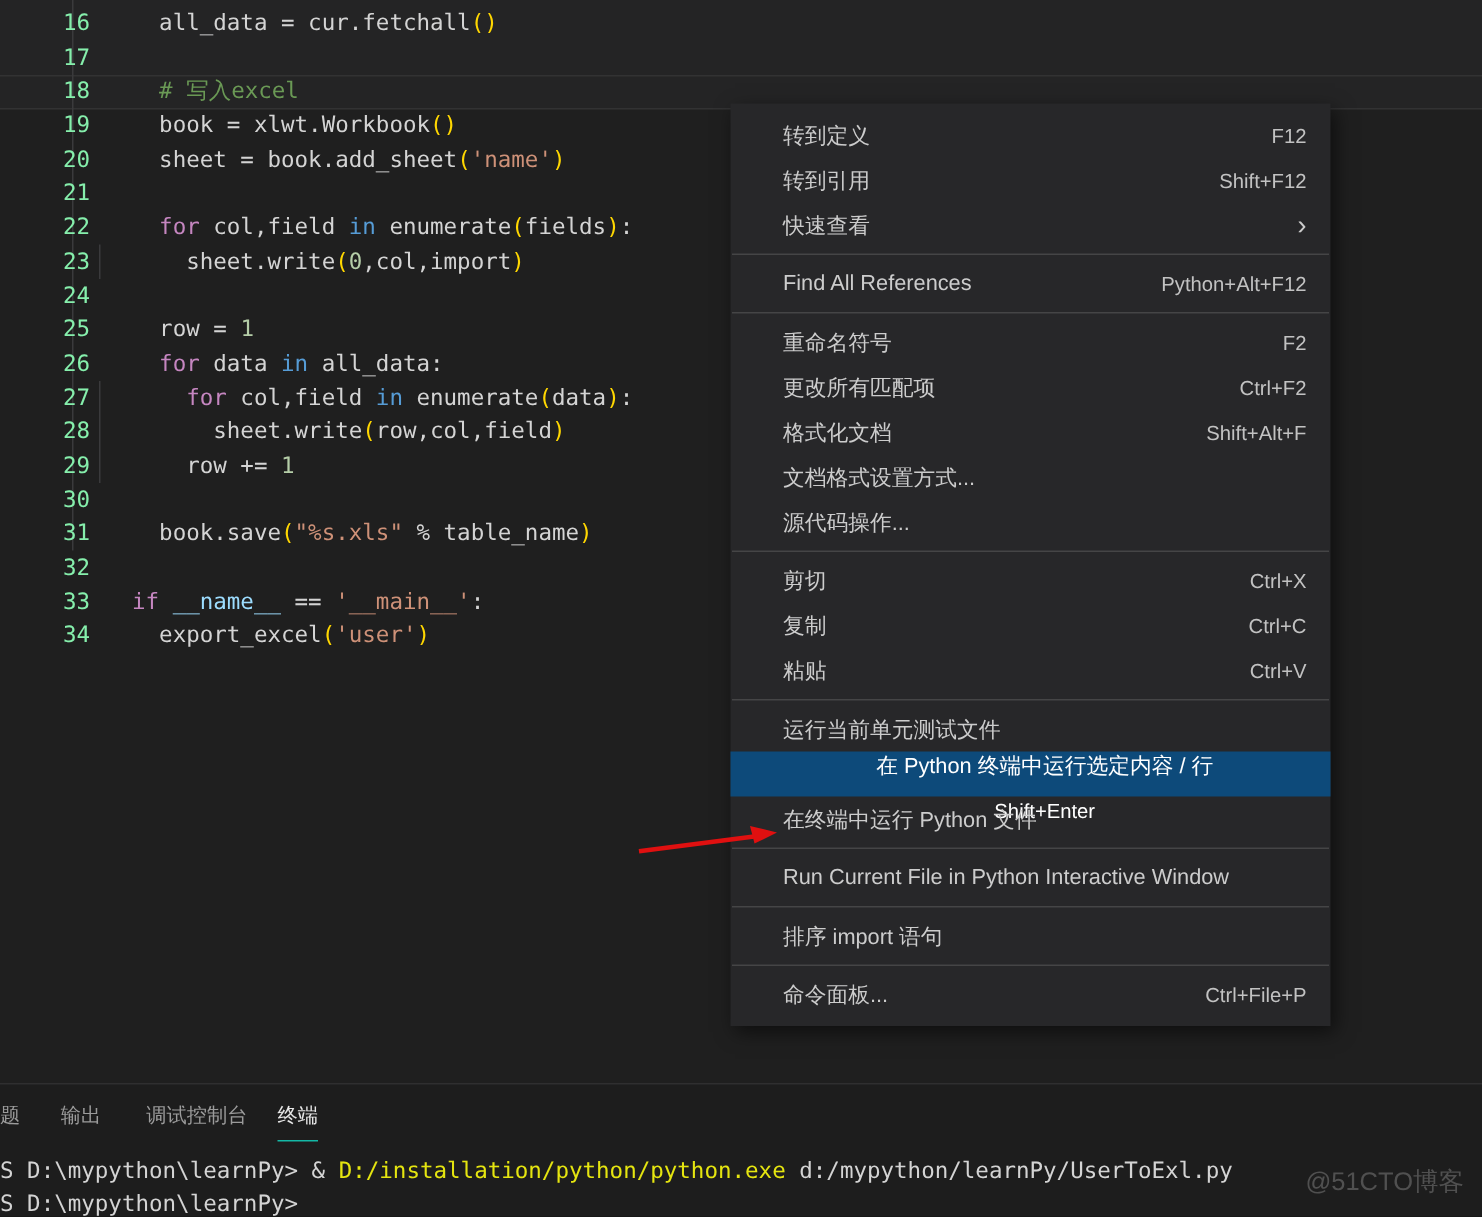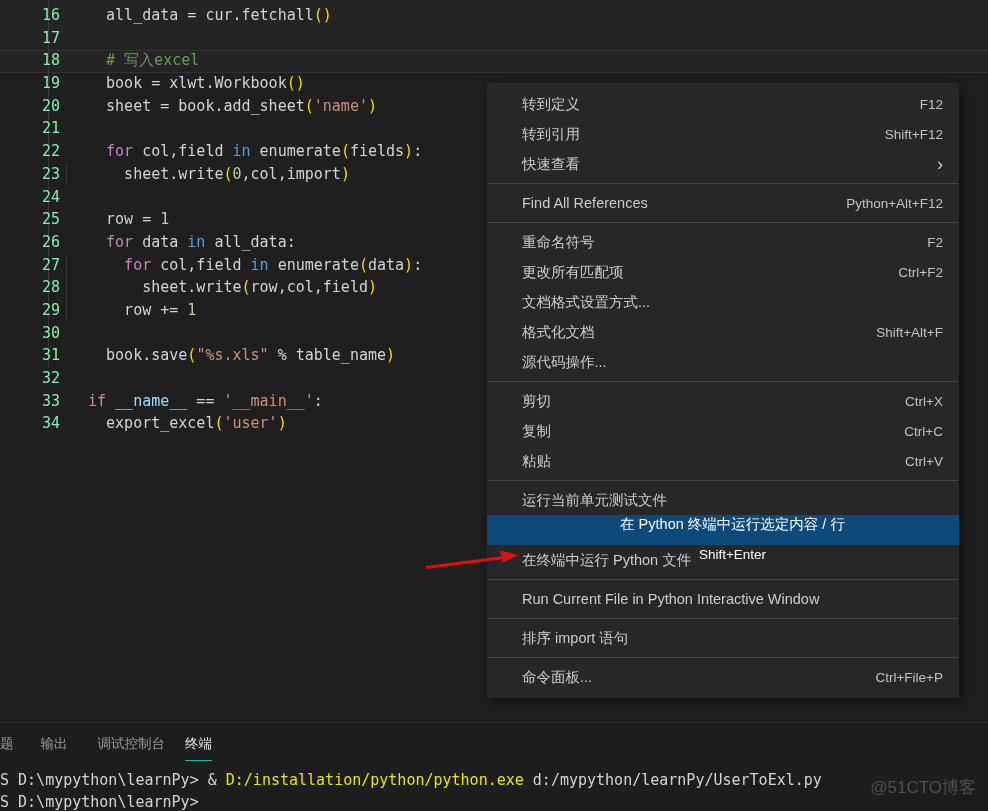--- a/index.html
+++ b/index.html
@@ -18,21 +18,21 @@
     font-family:"DejaVu Sans Mono","Liberation Mono",monospace; font-size:15px;
   }
   .crow { display:flex; height:22.7px; line-height:22.7px; white-space:pre; }
   .gut { width:20px; flex:none; text-align:right; color:#86efac;margin-left:40px; }
   .ct  { margin-left:28px; }
   .d { color:#d4d4d4; } .k { color:#c586c0; } .i { color:#569cd6; }
   .c { color:#6a9955; } .s { color:#ce9178; } .n { color:#b5cea8; }
   .b { color:#ffd700; } .v { color:#9cdcfe; }
   
   .menu {
-    position:absolute; left:487px; top:83px; width:472px;
+    position:absolute; left:487px; top:69px; width:400px;
     background:#272729; padding:6px 0; box-sizing:border-box;
     box-shadow:3px 4px 12px rgba(0,0,0,0.55);
     font-size:14.5px; color:#cccccc;
   }
   .mi { height:30px; display:flex; align-items:center; padding:0 16px 0 35px; cursor:default; }
   .mi .lbl { flex:1; white-space:nowrap; }
   .mi .sc  { color:#c2c2c2; font-size:13.5px; }
   .mi .chev{ color:#cccccc; font-size:18px; line-height:1; }
   .mi.hl { background:var(--hl,#0d4a7a); color:#ffffff;flex-direction:column; }
   .mi.hl .sc { color:#ffffff;margin-top:13px; }
@@ -113,25 +113,25 @@
       <div class="msep"></div>
       <div class="mi">
         <span class="lbl">重命名符号</span>
         <span class="sc">F2</span>
       </div>
       <div class="mi">
         <span class="lbl">更改所有匹配项</span>
         <span class="sc">Ctrl+F2</span>
       </div>
       <div class="mi">
-        <span class="lbl">文档格式设置方式...</span>
+        <span class="lbl">格式化文档</span>
+        <span class="sc">Shift+Alt+F</span>
       </div>
       <div class="mi">
-        <span class="lbl">格式化文档</span>
-        <span class="sc">Shift+Alt+F</span>
+        <span class="lbl">文档格式设置方式...</span>
       </div>
       <div class="mi">
         <span class="lbl">源代码操作...</span>
       </div>
       <div class="msep"></div>
       <div class="mi">
         <span class="lbl">剪切</span>
         <span class="sc">Ctrl+X</span>
       </div>
       <div class="mi">

